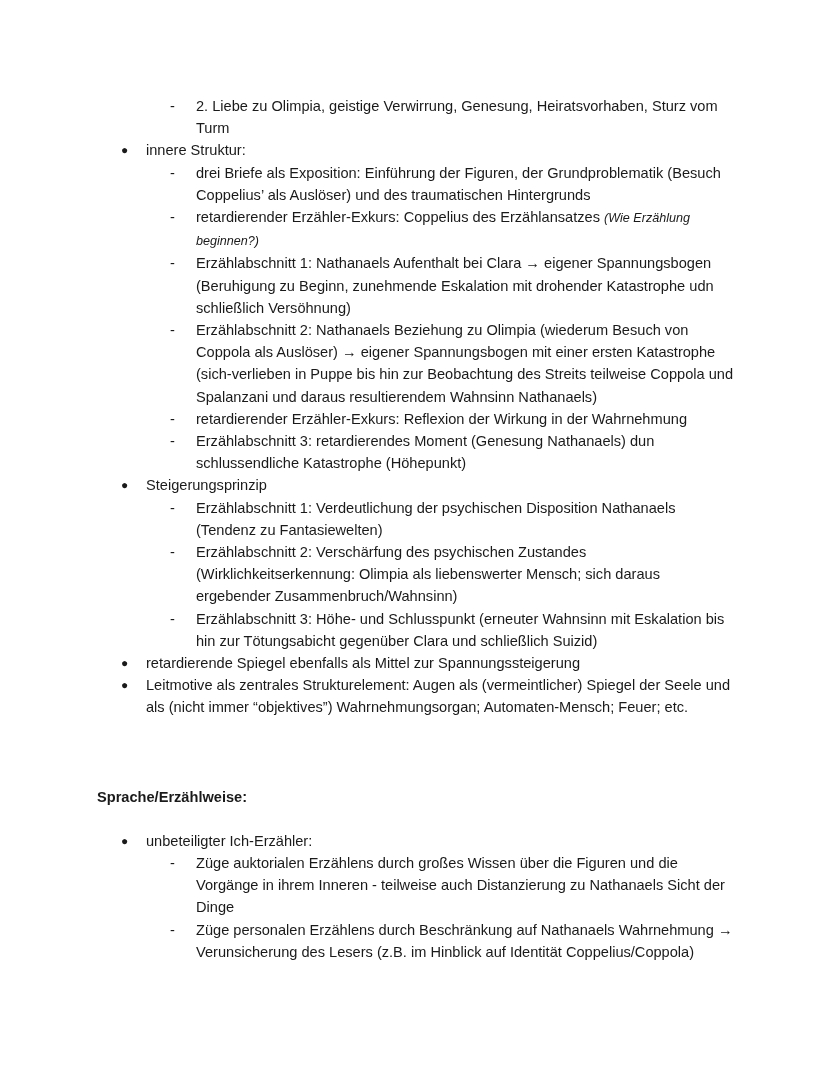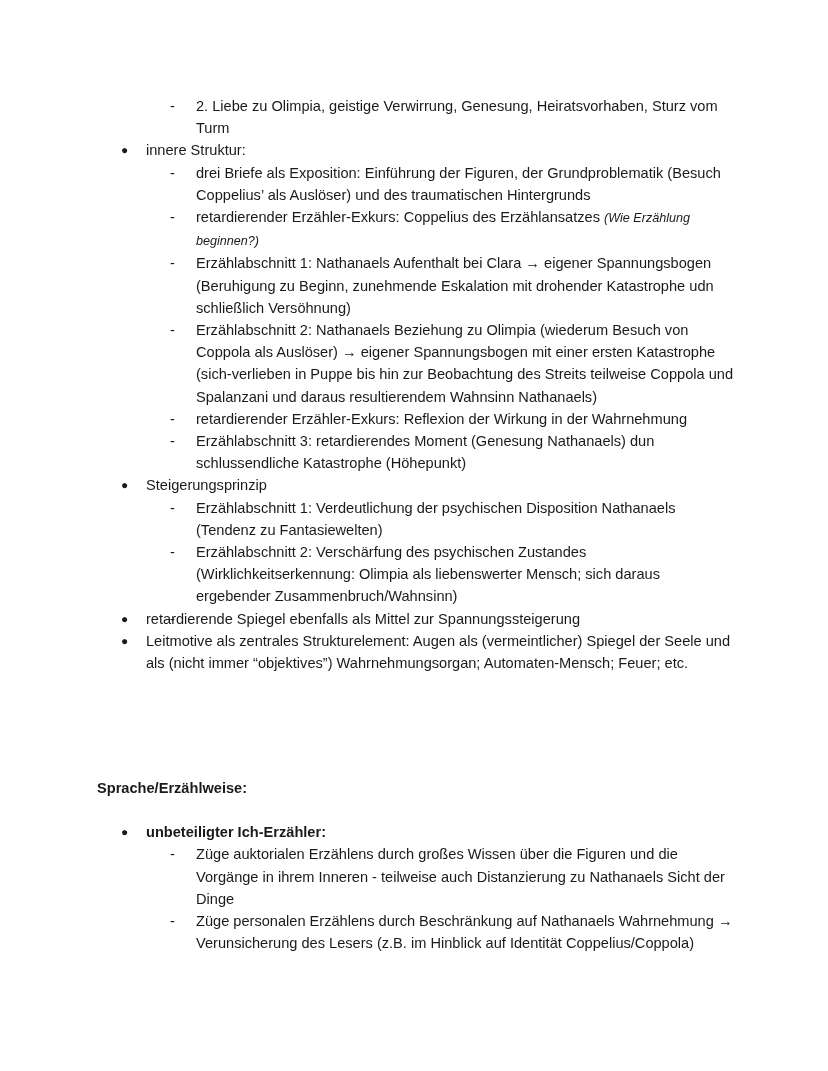--- a/index.html
+++ b/index.html
@@ -7,22 +7,22 @@
       width: 828px; height: 1071px; position: relative; overflow: hidden;
       font-family: "Liberation Sans", sans-serif;
       font-size: 14.6px; color: #1a1a1a;
     }
     .page { position: absolute; left: 0; top: 95px; width: 828px; }
     .l1 { position: relative; padding-left: 146px; width: 590px; line-height: 22.2px; }
     .l1 .bullet { position: absolute; left: 121px; top: 0; font-size: 12px; }
     .l2 { position: relative; padding-left: 196px; width: 540px; line-height: 22.2px; }
     .l2 .dash { position: absolute; left: 170px; top: 0; }
     .it { font-style: italic; font-size: 12.6px; }
-    .heading { position: relative; padding-left: 97px; font-weight: bold; line-height: 22px; margin-top: 36px; }
-    .b { font-weight: bold; }
+    .heading { position: relative; padding-left: 97px; font-weight: bold; line-height: 22px; }
+    .b { font-weight: normal; }
   </style>
 </head>
 <body>
 
 <div class="page">
 
   <div class="l2">
     <span class="dash">-</span>
     <span>2. Liebe zu Olimpia, geistige Verwirrung, Genesung, Heiratsvorhaben, Sturz vom Turm</span>
   </div>
@@ -63,20 +63,21 @@
   <div class="l2">
     <span class="dash">-</span>
     <span>Erzählabschnitt 1: Verdeutlichung der psychischen Disposition Nathanaels (Tendenz zu Fantasiewelten)</span>
   </div>
   <div class="l2">
     <span class="dash">-</span>
     <span>Erzählabschnitt 2: Verschärfung des psychischen Zustandes (Wirklichkeitserkennung: Olimpia als liebenswerter Mensch; sich daraus ergebender Zusammenbruch/Wahnsinn)</span>
   </div>
   <div class="l2">
     <span class="dash">-</span>
+    <span>Erzählabschnitt 3: Höhe- und Schlusspunkt (erneuter Wahnsinn mit Eskalation bis hin zur Tötungsabicht gegenüber Clara und schließlich Suizid)</span>
   </div>
 
   <div class="l1">
     <span class="bullet">●</span>
     <span>retardierende Spiegel ebenfalls als Mittel zur Spannungssteigerung</span>
   </div>
   <div class="l1">
     <span class="bullet">●</span>
     <span>Leitmotive als zentrales Strukturelement: Augen als (vermeintlicher) Spiegel der Seele und als (nicht immer “objektives”) Wahrnehmungsorgan; Automaten-Mensch; Feuer; etc.</span>
   </div>

